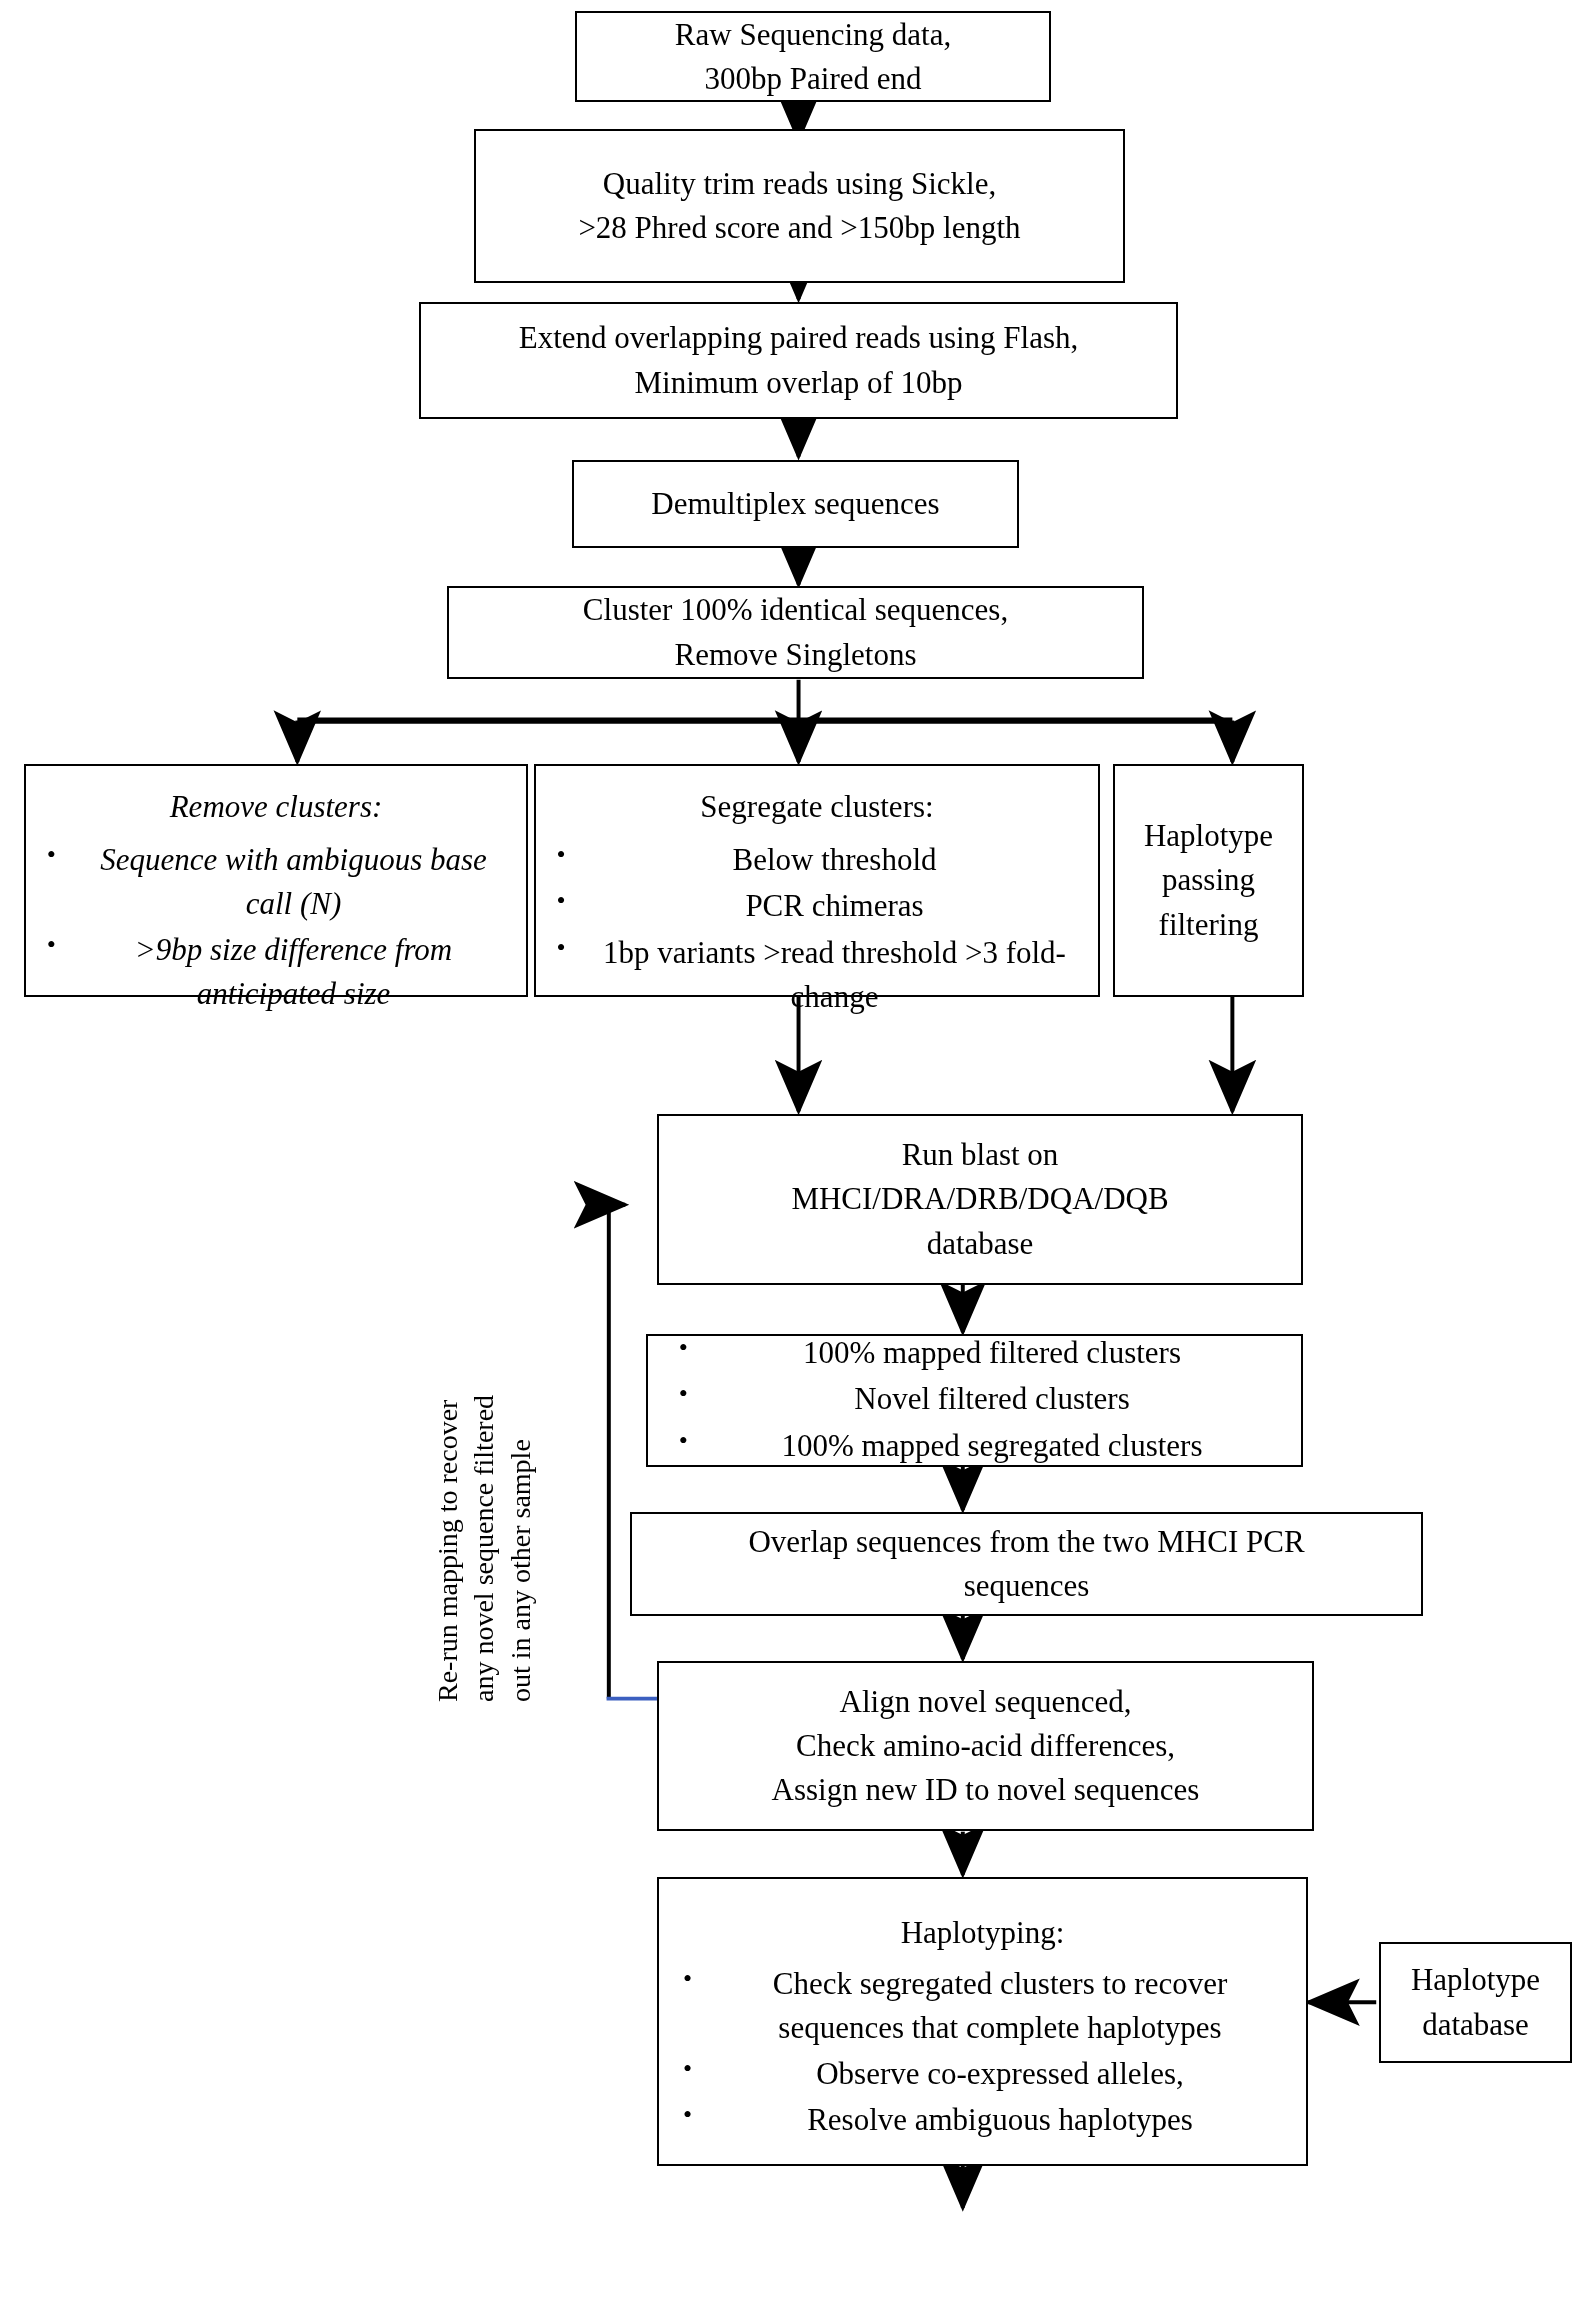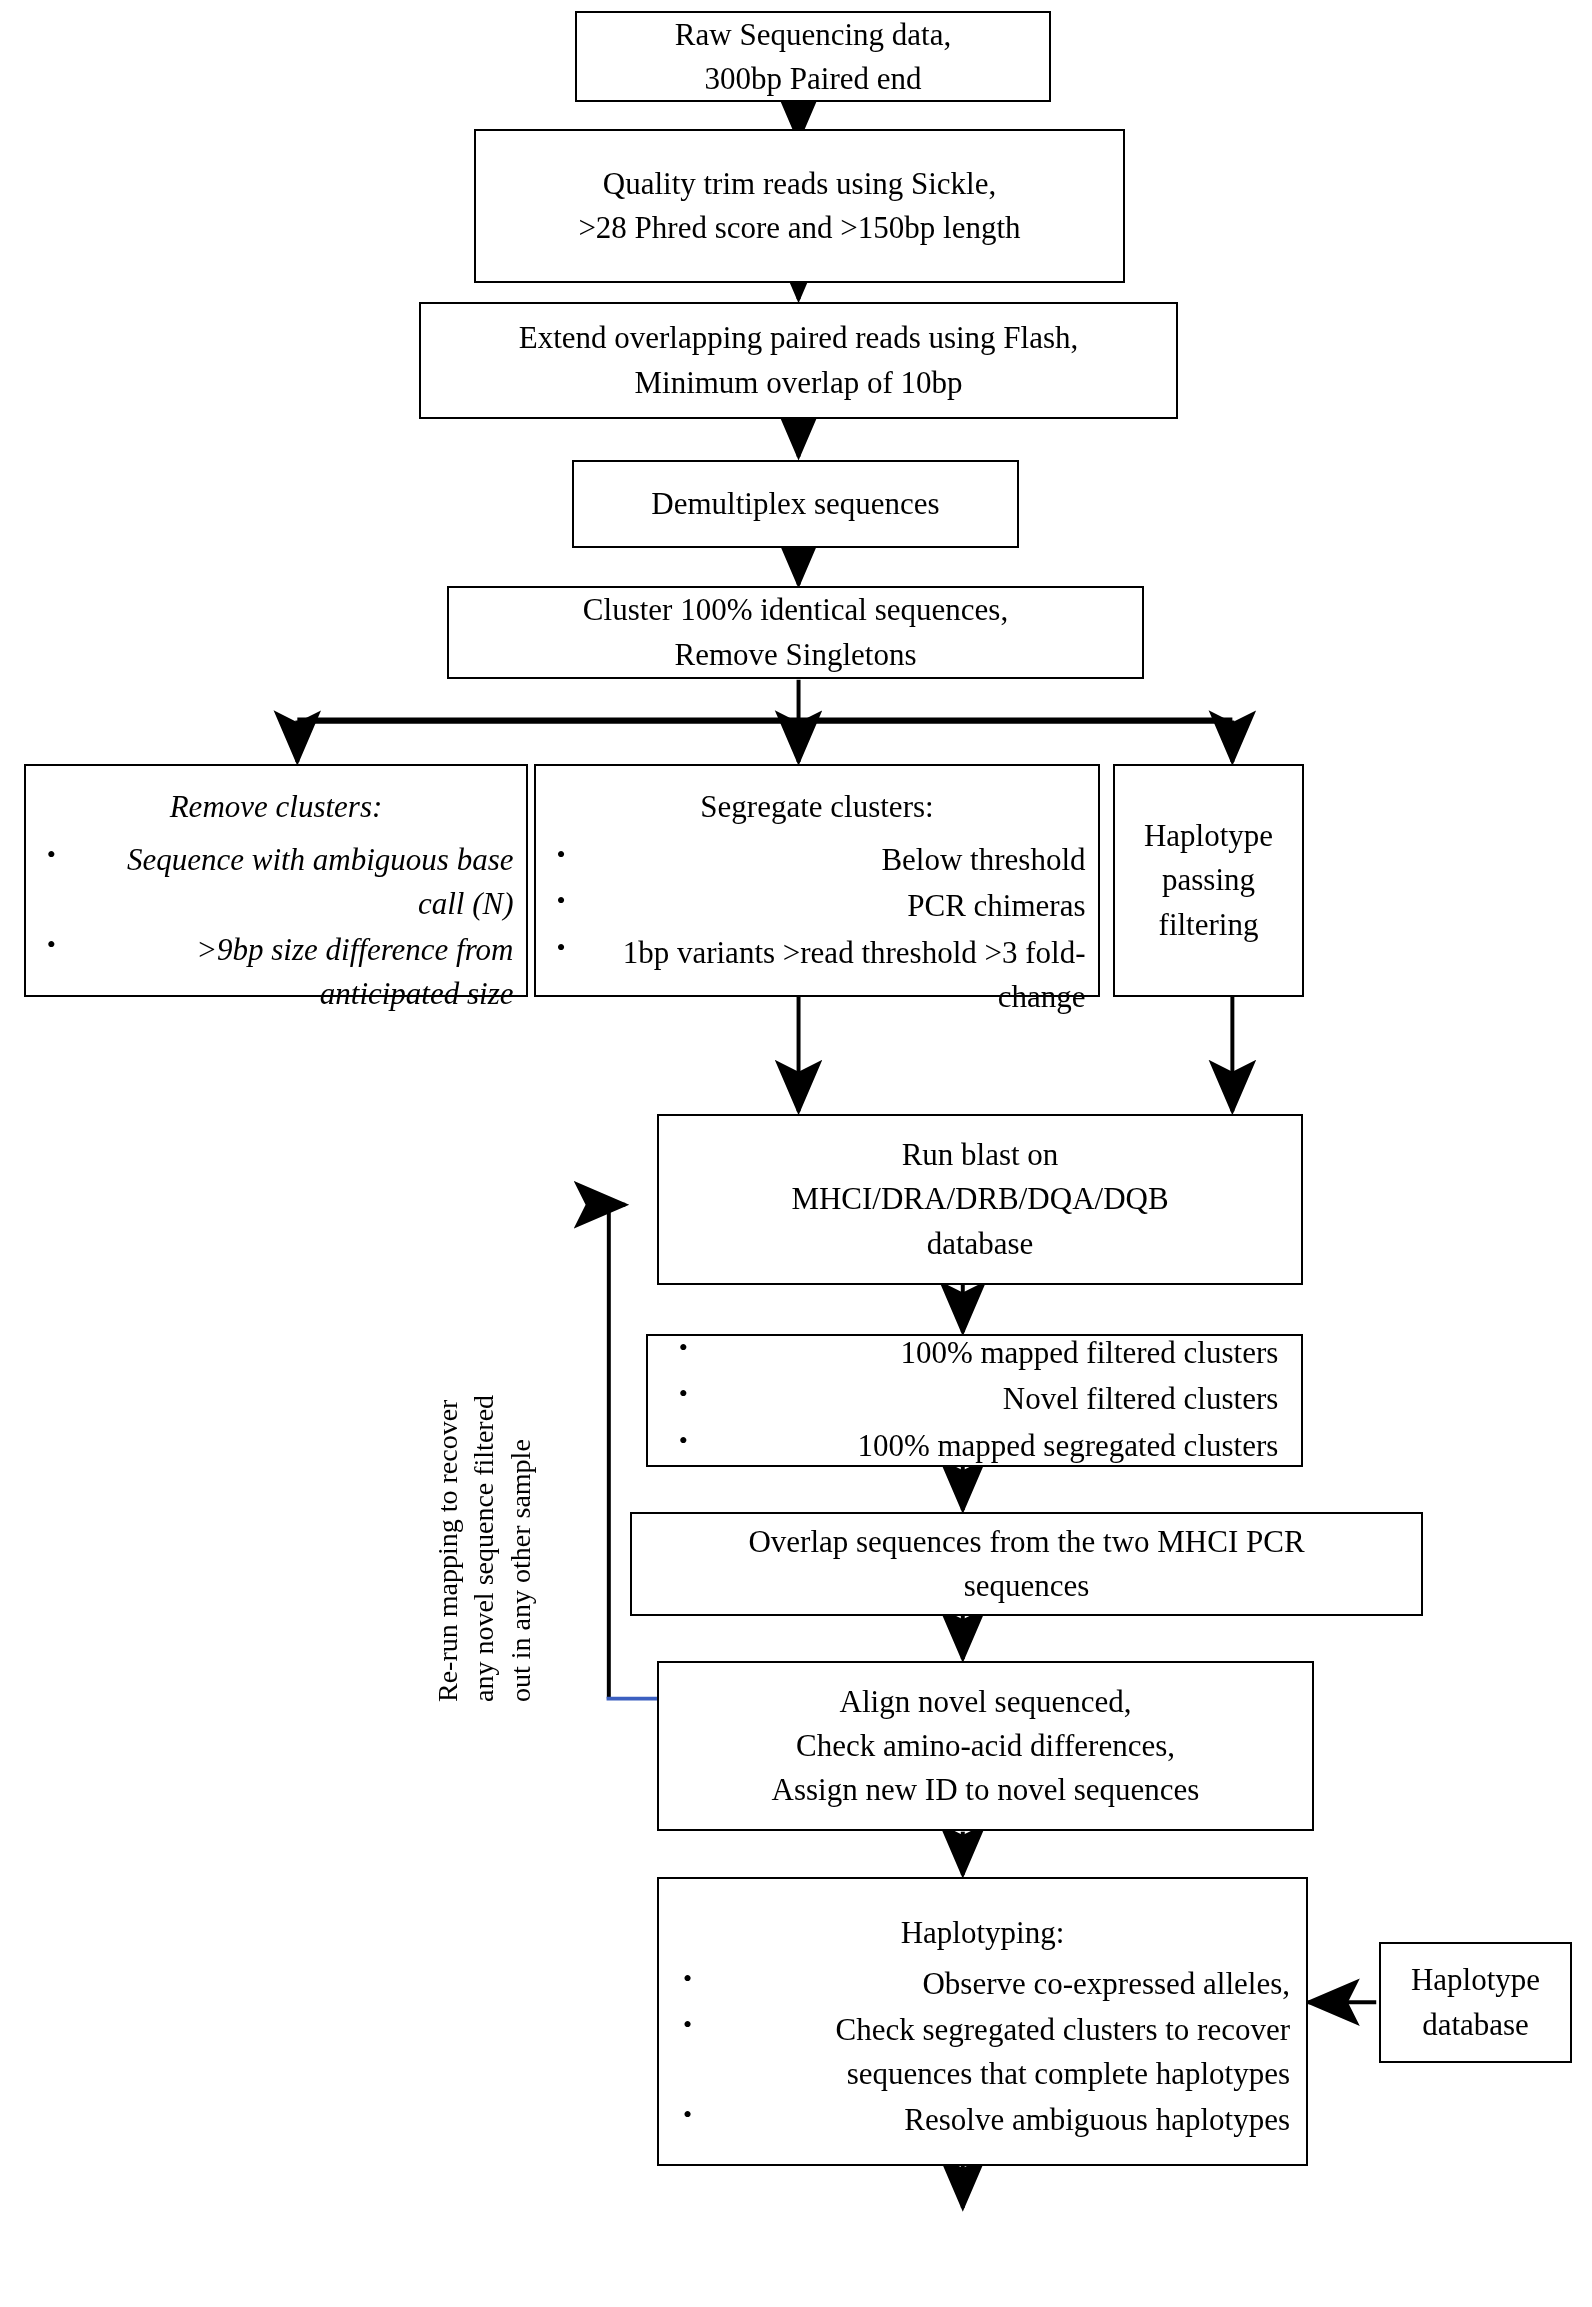--- a/index.html
+++ b/index.html
@@ -4,21 +4,21 @@
 <style>
   html,body{margin:0;padding:0;background:#ffffff;}
   body{font-family:"Liberation Serif","DejaVu Serif",serif;color:#000;}
   #canvas{position:relative;width:1592px;height:2307px;background:#fff;overflow:hidden;}
   .box{position:absolute;border:2.3px solid #000;background:#fff;box-sizing:border-box;
        display:flex;flex-direction:column;justify-content:center;}
   .ctr{text-align:center;}
   .line{font-size:31px;line-height:1.42;white-space:nowrap;}
   .hdr{font-size:31px;line-height:1.42;text-align:center;}
   ul.bl{list-style:none;margin:0;padding:0;}
-  ul.bl li{position:relative;font-size:31px;line-height:1.42;padding-left:35px;margin:0 0 2.3px 0;text-align:right;}
+  ul.bl li{position:relative;font-size:31px;line-height:1.42;padding-left:35px;margin:0 0 2.3px 0;text-align:center;}
   ul.bl li::before{content:"\2022";position:absolute;left:8px;top:-1.1px;font-size:26px;}
   .pad{padding:0 16px;border-radius:26px;}
   svg.wires{position:absolute;left:0;top:0;width:1592px;height:2307px;pointer-events:none;}
   .rot{position:absolute;transform-origin:0 0;transform:rotate(-90deg);
        font-size:28px;line-height:1.30;white-space:nowrap;text-align:left;}
 </style>
 </head>
 <body>
 
 <div id="canvas">
@@ -138,22 +138,22 @@
     <div class="ctr pad">
       <div class="line">Align novel sequenced,</div>
       <div class="line">Check amino-acid differences,</div>
       <div class="line">Assign new ID to novel sequences</div>
     </div>
   </div>
 
   <div class="box" style="left:657px;top:1877px;width:651px;height:289px;justify-content:flex-start;padding-top:32px;">
     <div class="hdr">Haplotyping:</div>
     <ul class="bl" style="margin-top:6.8px;padding:0 16px;">
+      <li style="white-space:normal;">Check segregated clusters to recover sequences that complete haplotypes</li>
       <li>Observe co-expressed alleles,</li>
-      <li style="white-space:normal;">Check segregated clusters to recover sequences that complete haplotypes</li>
       <li>Resolve ambiguous  haplotypes</li>
     </ul>
   </div>
 
   <div class="box" style="left:1379px;top:1942px;width:193px;height:121px;">
     <div class="ctr pad">
       <div class="line">Haplotype</div>
       <div class="line">database</div>
     </div>
   </div>

